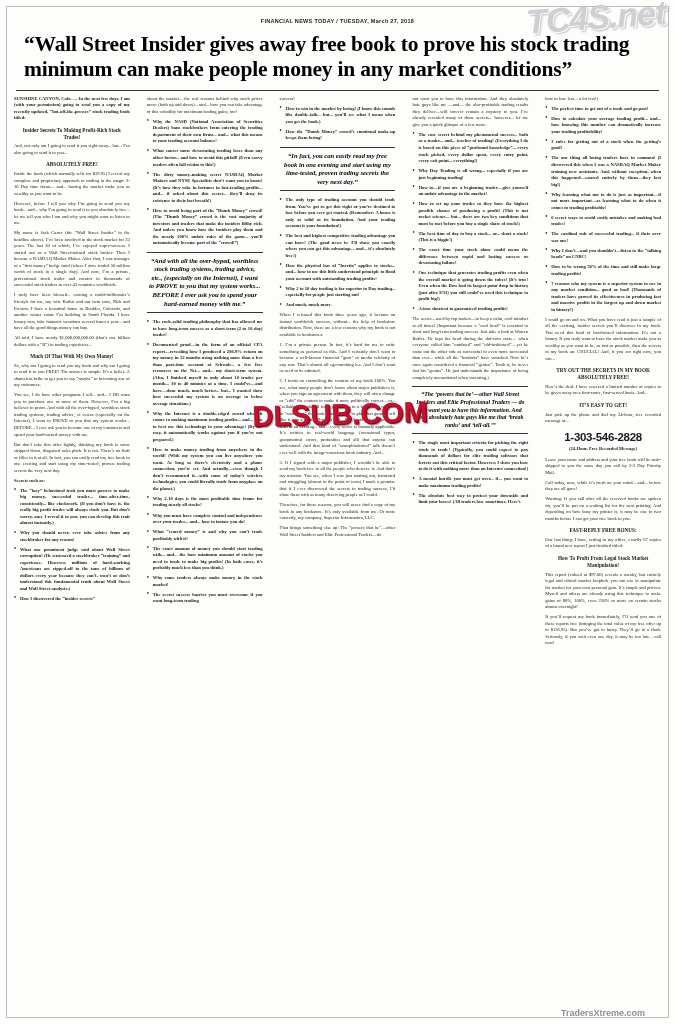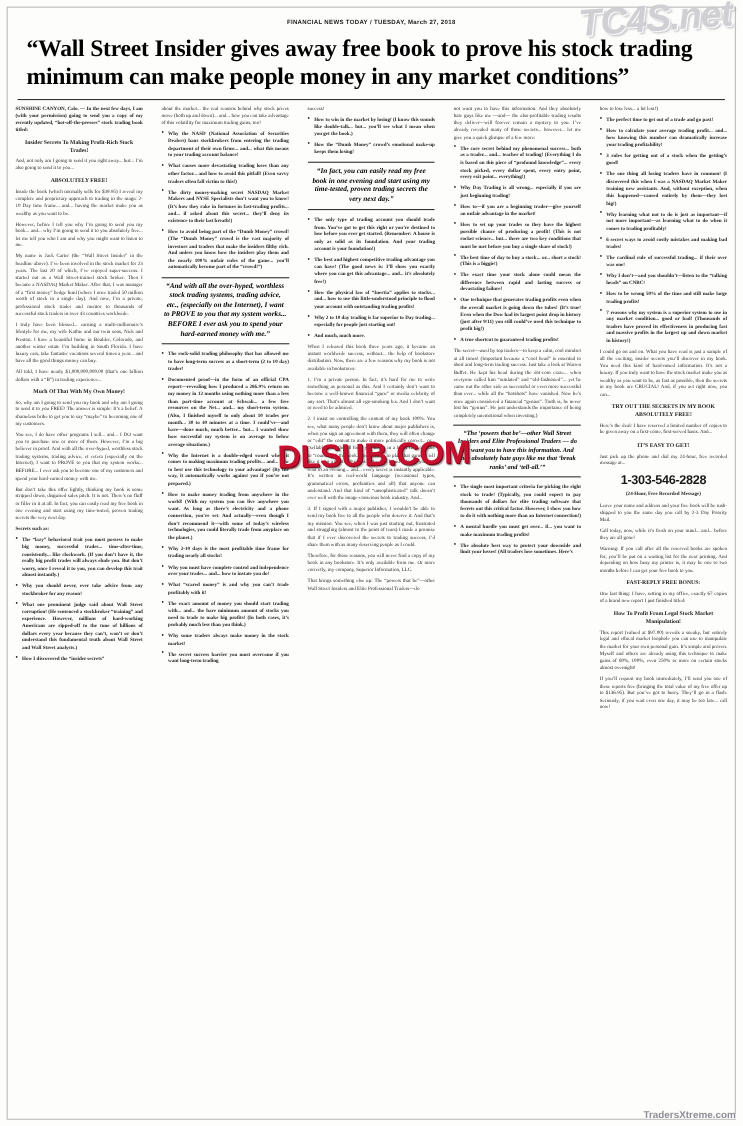--- a/index.html
+++ b/index.html
@@ -148,21 +148,21 @@
     pointer-events:none;
     z-index: 40;
   }
   .footer {
     position:absolute;
     left:0; right:0; bottom: 4px;
     height: 16px;
   }
   .footer-right {
     position:absolute;
-    right: 6px;
+    right: 30px;
     bottom: 2px;
     font-family:"Liberation Sans", sans-serif;
     font-weight:bold;
     font-size: 9px;
     color: #8e8e96;
     text-shadow: 1px 1px 0 rgba(255,255,255,.8);
   }
 </style>
 </head>
 <body>

